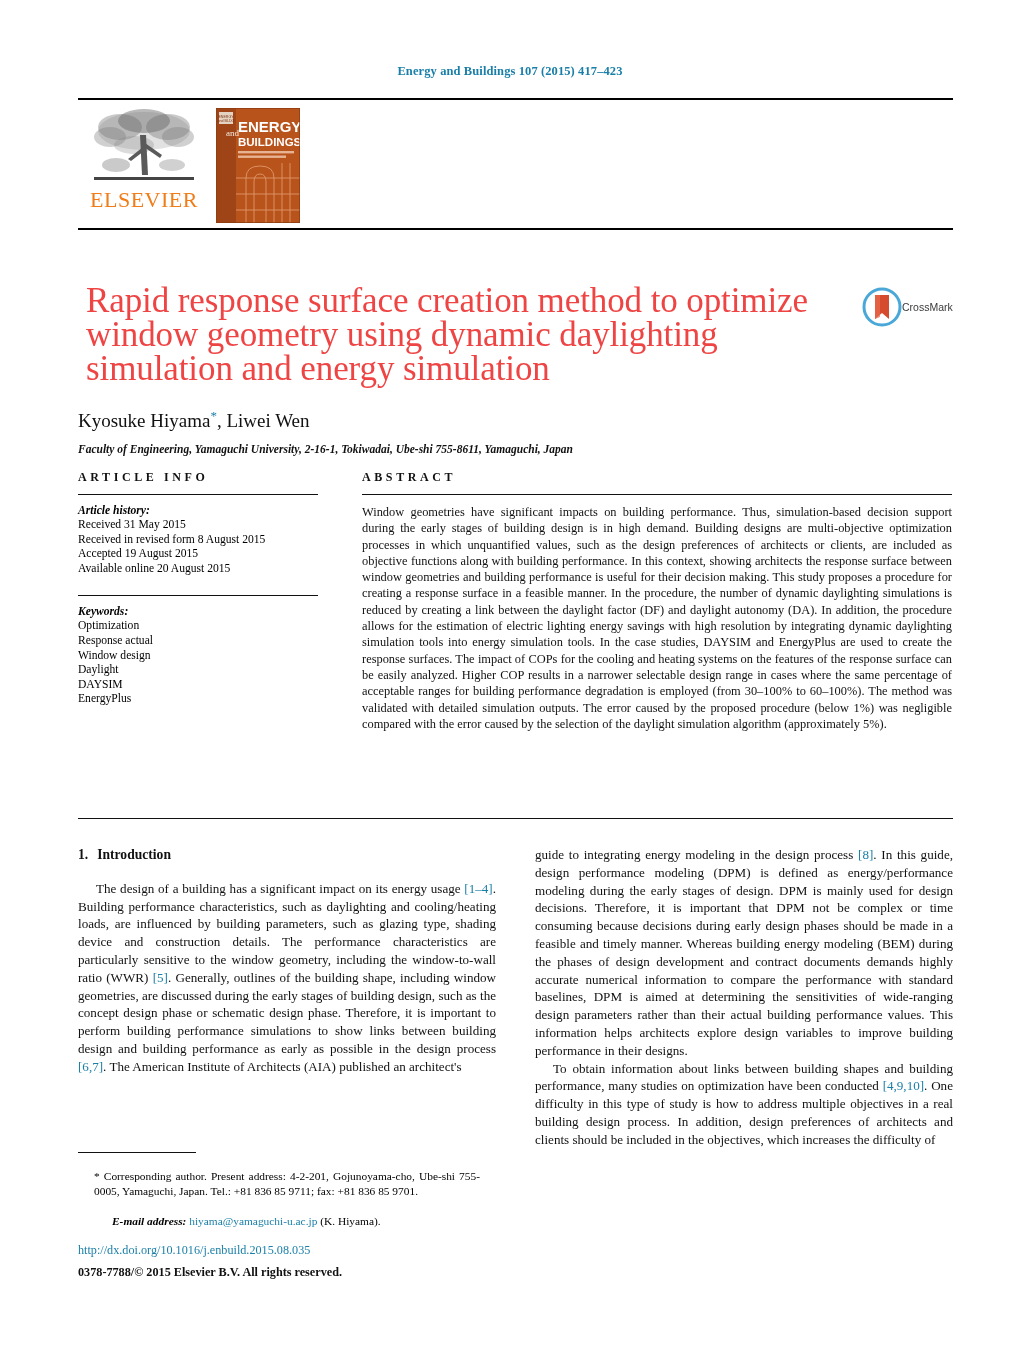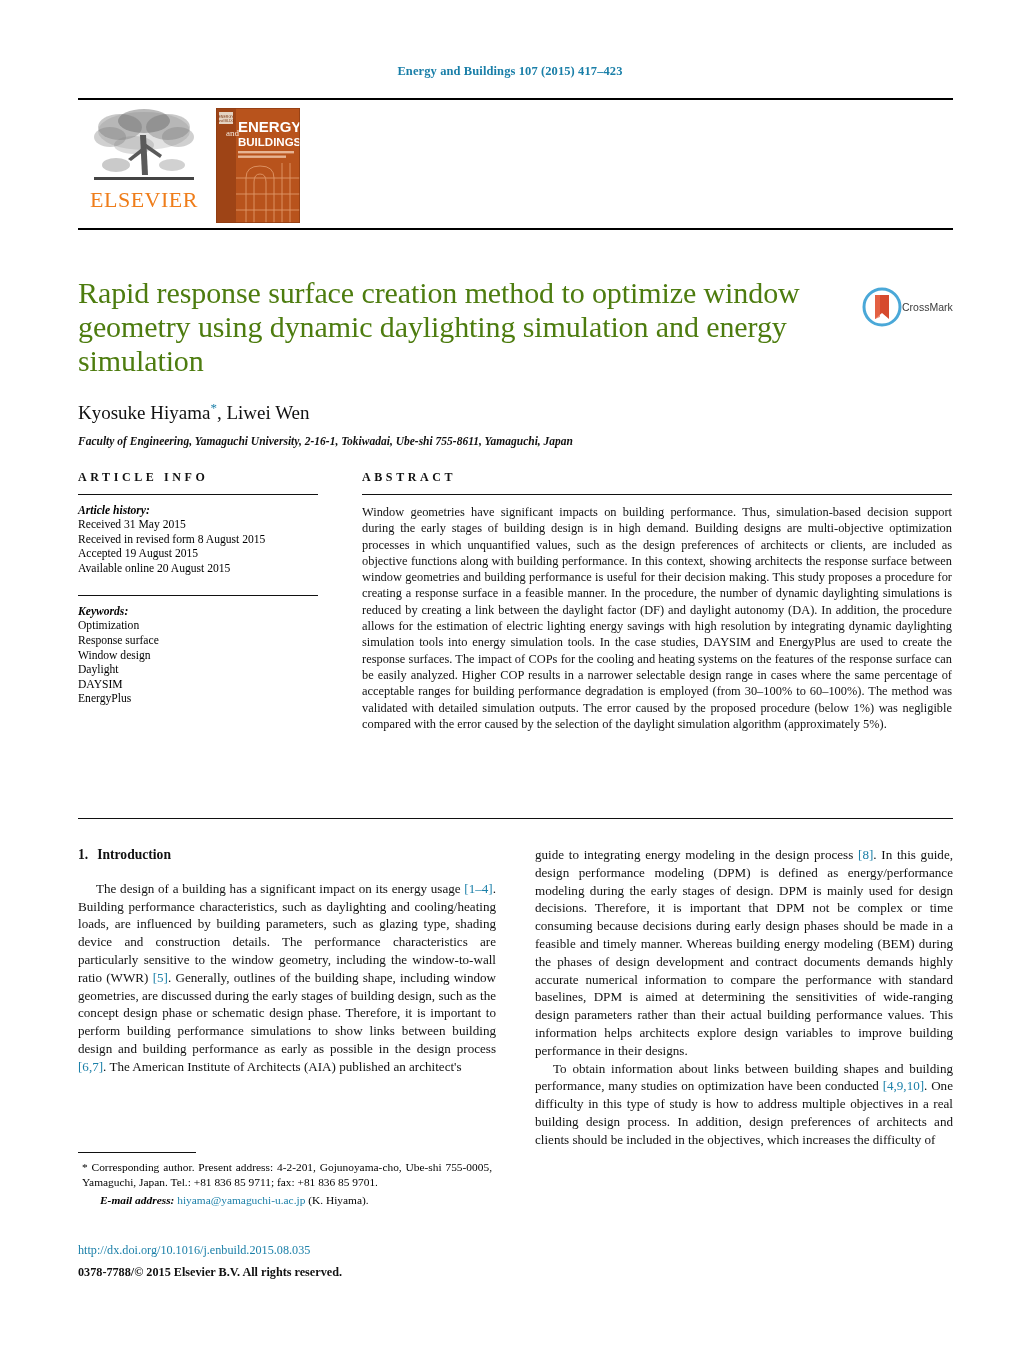--- a/index.html
+++ b/index.html
@@ -120,25 +120,25 @@
 
   
   .title-block {
     position: absolute;
     top: 276px;
     left: 78px;
     width: 760px;
   }
   .paper-title {
     font-family: "Liberation Serif", serif;
-    font-size: 30px;
+    font-size: 35px;
     line-height: 34px;
     font-weight: normal;
-    color: #4d7c0f;
-    margin: 0;
+    color: #ef4444;
+    margin: 8px;
     letter-spacing: -.1px;
   }
   .authors {
     margin-top: 22px;
     font-size: 19px;
     color: #111;
     font-family: "Liberation Serif", serif;
   }
   .authors sup { color: #1a7fa8; font-size: 13px; }
   .affiliation {
@@ -252,21 +252,21 @@
     top: 1152px;
     left: 78px;
     width: 418px;
   }
   .footnote-rule {
     border-top: 1px solid #111;
     width: 118px;
     margin-bottom: 7px;
   }
   .footnote p {
-    margin: 4px;
+    margin: 16px;
     font-size: 11.4px;
     line-height: 14.6px;
     text-align: justify;
   }
   .footnote .em { font-style: italic; font-weight: bold; }
   .footer-meta {
     position: absolute;
     top: 1243px;
     left: 78px;
     width: 430px;
@@ -364,21 +364,21 @@
     <div class="sec-head">ARTICLE INFO</div>
     <div class="rule"></div>
     <div class="sub">Article history:</div>
     <div class="line">Received 31 May 2015</div>
     <div class="line">Received in revised form 8 August 2015</div>
     <div class="line">Accepted 19 August 2015</div>
     <div class="line">Available online 20 August 2015</div>
     <div class="kw-rule"></div>
     <div class="sub">Keywords:</div>
     <div class="line">Optimization</div>
-    <div class="line">Response surface</div>
+    <div class="line">Response actual</div>
     <div class="line">Window design</div>
     <div class="line">Daylight</div>
     <div class="line">DAYSIM</div>
     <div class="line">EnergyPlus</div>
   </div>
 
   <div class="abstractblock">
     <div class="sec-head">ABSTRACT</div>
     <div class="rule"></div>
     <p class="abs-text">Window geometries have significant impacts on building performance. Thus, simulation-based decision support during the early stages of building design is in high demand. Building designs are multi-objective optimization processes in which unquantified values, such as the design preferences of architects or clients, are included as objective functions along with building performance. In this context, showing architects the response surface between window geometries and building performance is useful for their decision making. This study proposes a procedure for creating a response surface in a feasible manner. In the procedure, the number of dynamic daylighting simulations is reduced by creating a link between the daylight factor (DF) and daylight autonomy (DA). In addition, the procedure allows for the estimation of electric lighting energy savings with high resolution by integrating dynamic daylighting simulation tools into energy simulation tools. In the case studies, DAYSIM and EnergyPlus are used to create the response surfaces. The impact of COPs for the cooling and heating systems on the features of the response surface can be easily analyzed. Higher COP results in a narrower selectable design range in cases where the same percentage of acceptable ranges for building performance degradation is employed (from 30–100% to 60–100%). The method was validated with detailed simulation outputs. The error caused by the proposed procedure (below 1%) was negligible compared with the error caused by the selection of the daylight simulation algorithm (approximately 5%).</p>

